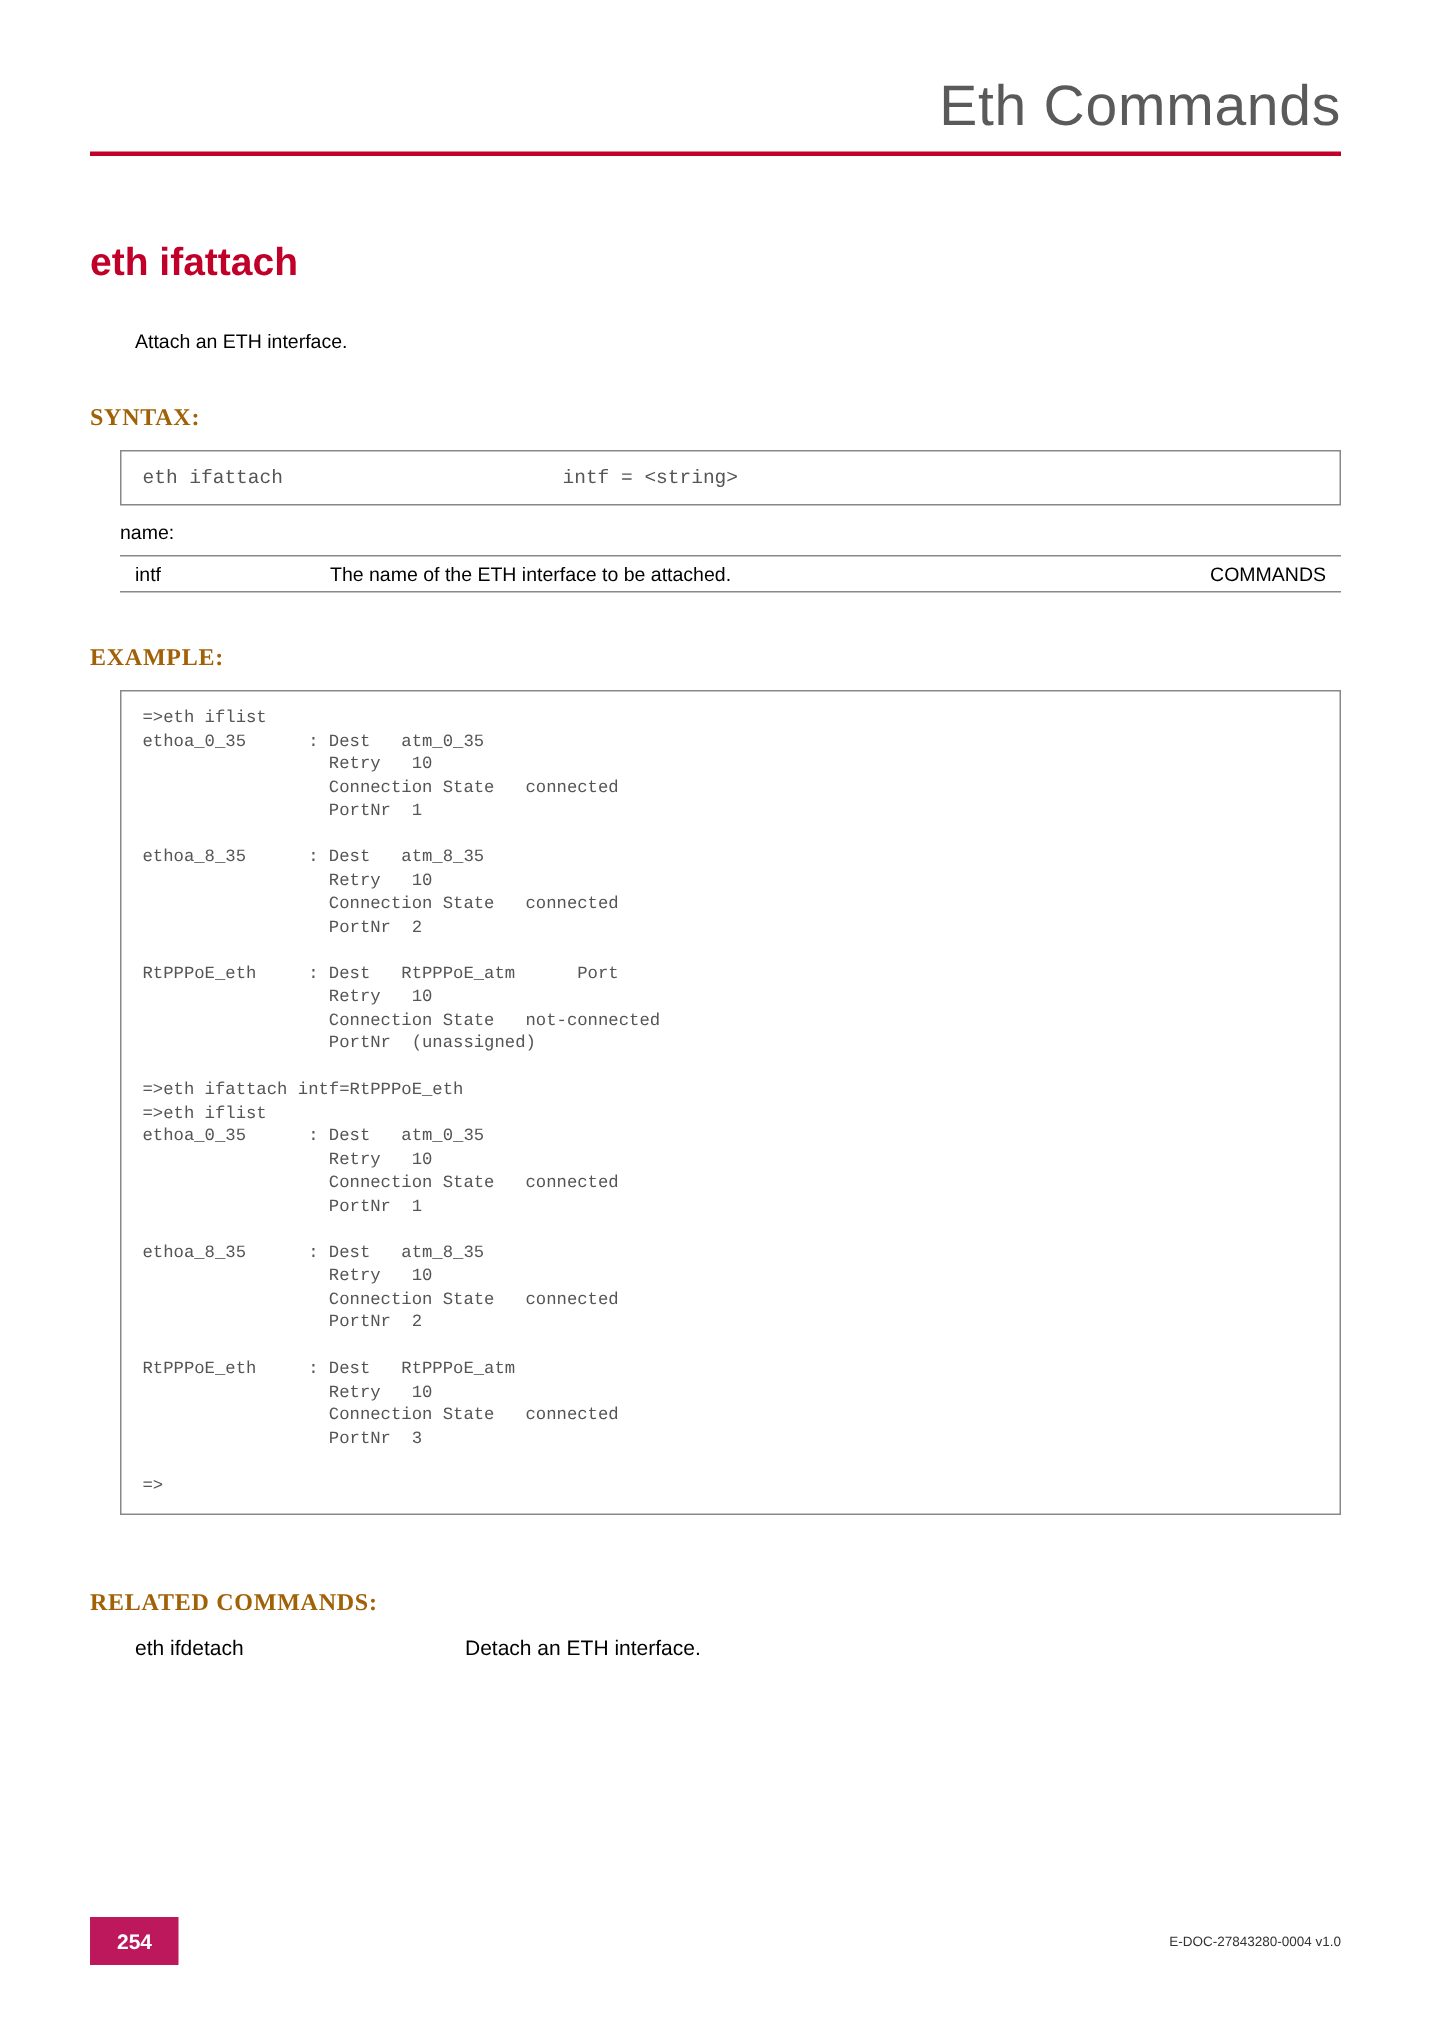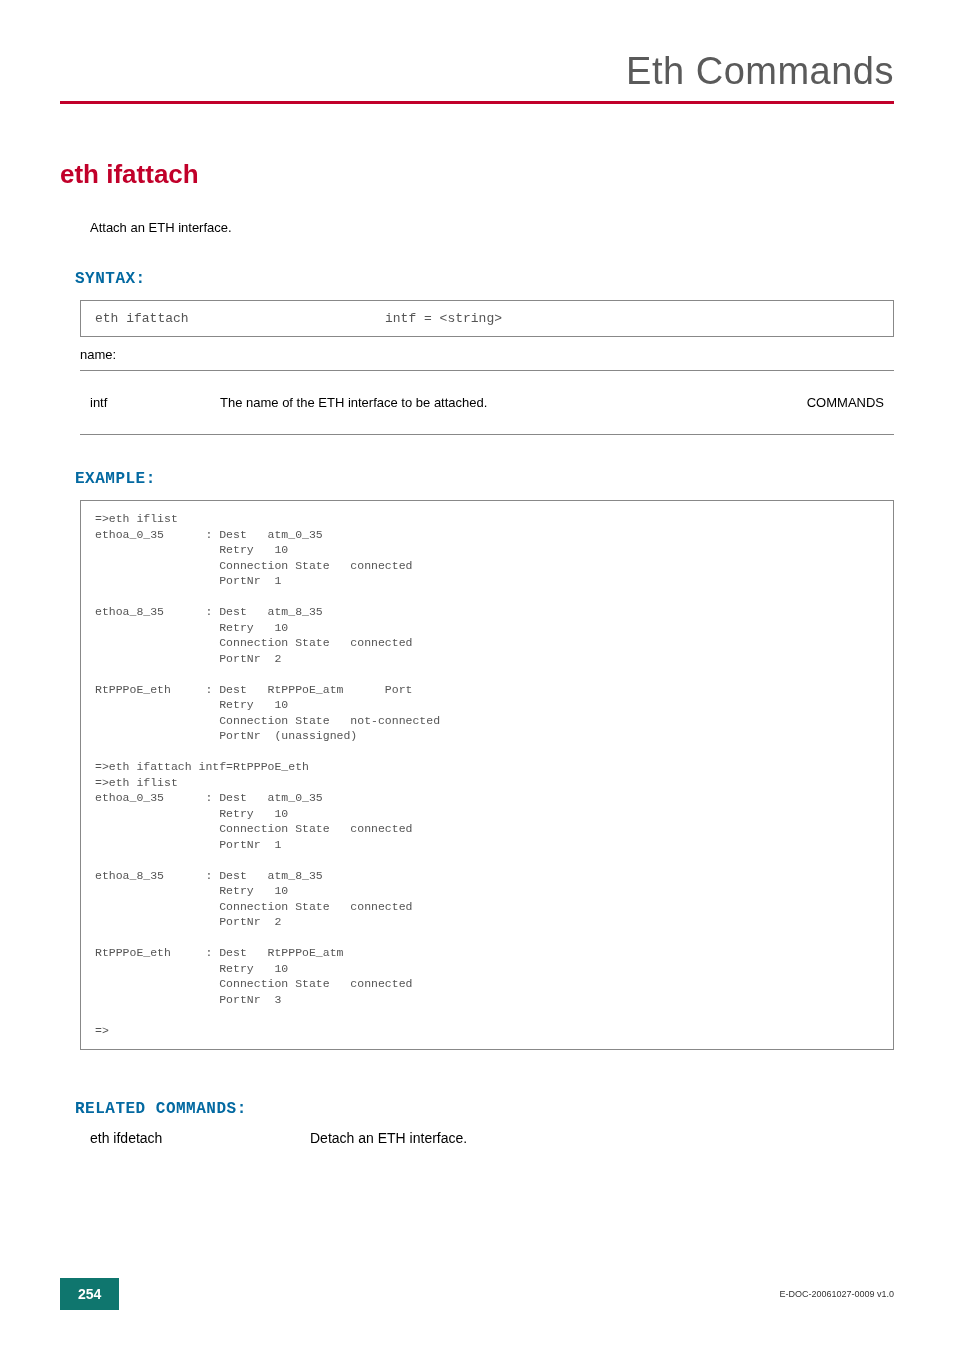--- a/index.html
+++ b/index.html
@@ -32,51 +32,50 @@
     font-weight: bold;
     margin-top: 55px;
     margin-bottom: 30px;
   }
   .desc {
     font-size: 13px;
     margin-left: 30px;
     margin-bottom: 35px;
   }
   .section-h {
-    color: #0369a1;
+    color: #a16207;
     font-size: 16px;
     font-weight: bold;
     letter-spacing: 0.5px;
     margin-bottom: 12px;
     margin-top: 10px;
-    font-family: Liberation Mono, monospace;
-    margin-left: 15px;
+    font-family: Liberation Serif, serif;
   }
   .syntax-box {
     border: 1px solid #888;
     padding: 10px 14px;
     font-family: "Courier New", monospace;
     font-size: 13px;
     color: #555;
     display: flex;
     margin-left: 20px;
     margin-bottom: 10px;
   }
   .syntax-cmd { flex: 0 0 280px; }
-  .syntax-arg { flex: 1; margin-left: 10px; }
+  .syntax-arg { flex: 1; }
   .where {
     font-size: 13px;
     margin-left: 20px;
     margin-bottom: 8px;
   }
   .param-table {
     margin-left: 20px;
     border-top: 1px solid #888;
     border-bottom: 1px solid #888;
-    padding: 24px 10px;
+    padding: 4px 10px;
     display: flex;
     font-size: 13px;
     margin-bottom: 35px;
   }
   .param-name { flex: 0 0 130px; }
   .param-desc { flex: 1; }
   .param-req  { flex: 0 0 90px; text-align: right; }
   .example-box {
     border: 1px solid #888;
     margin-left: 20px;
@@ -98,21 +97,21 @@
   .footer {
     position: absolute;
     bottom: 40px;
     left: 60px;
     right: 60px;
     display: flex;
     align-items: center;
     justify-content: space-between;
   }
   .page-badge {
-    background: #0f766e;
+    background: #be185d;
     color: #fff;
     font-weight: bold;
     font-size: 14px;
     padding: 8px 18px;
   }
   .doc-id {
     font-size: 9px;
     color: #333;
   }
 </style>
@@ -183,14 +182,14 @@
   <div class="section-h">RELATED COMMANDS:</div>
 
   <div class="related-row">
     <span class="related-cmd">eth ifdetach</span>
     <span class="related-desc">Detach an ETH interface.</span>
   </div>
 </div>
 
 <div class="footer">
   <div class="page-badge">254</div>
-  <div class="doc-id">E-DOC-20061027-0009 v1.0</div>
+  <div class="doc-id">E-DOC-27843280-0004 v1.0</div>
 </div>
 
 </body></html>

